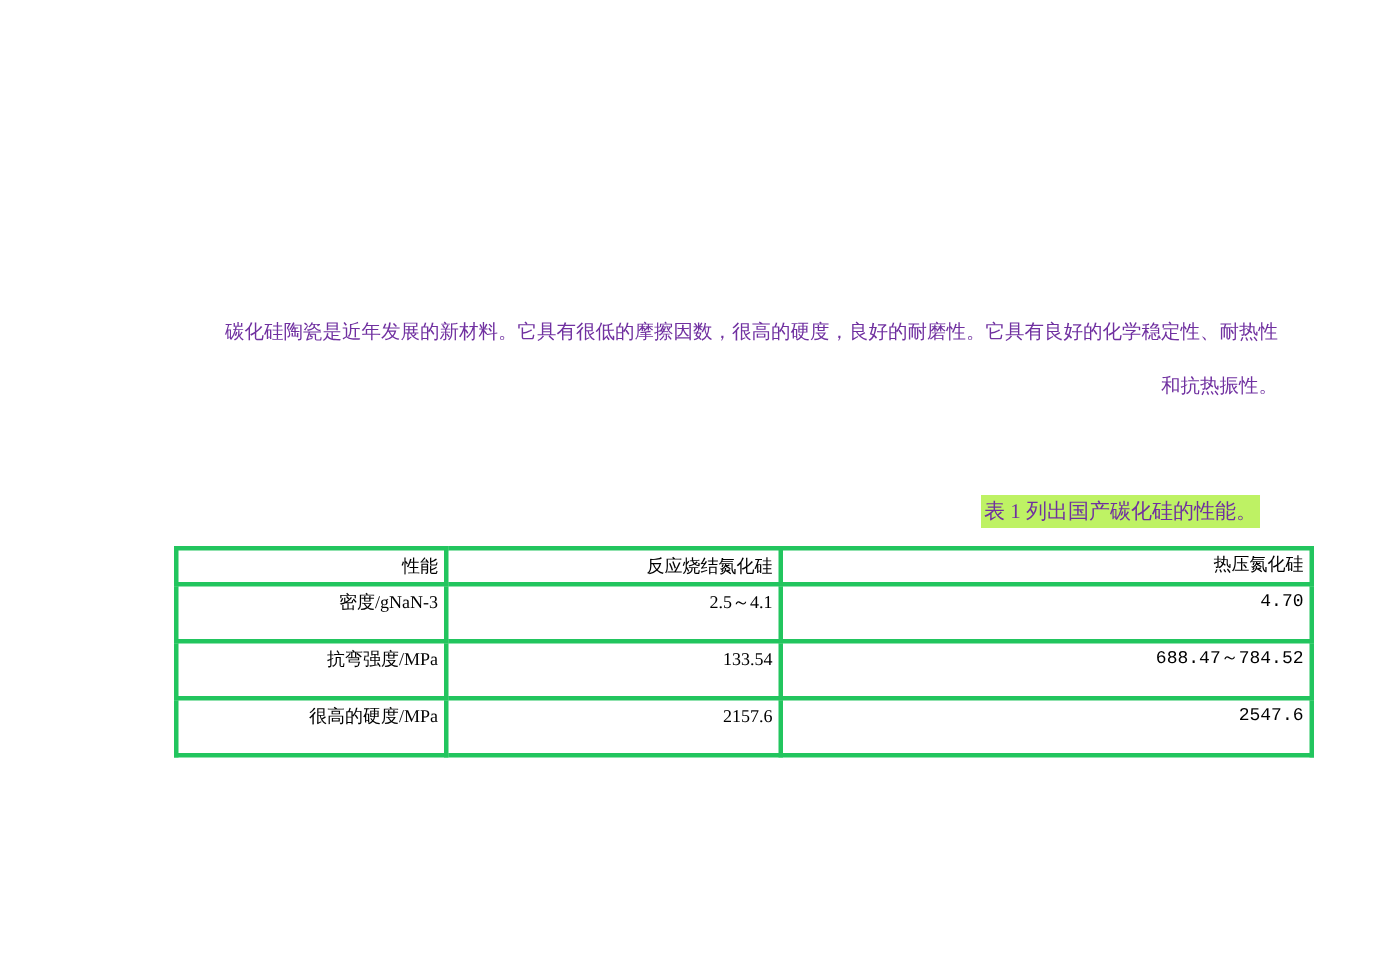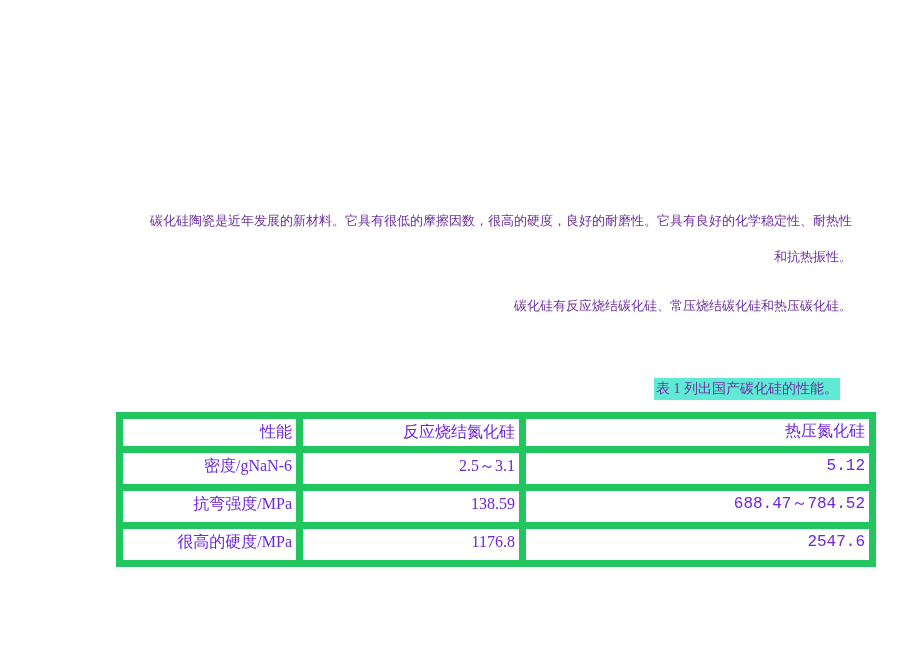--- a/index.html
+++ b/index.html
@@ -21,82 +21,81 @@
     }
     .para {
       color: #7030a0;
       line-height: 2.8;
       margin-bottom: 8px;
     }
     .para.indent {
       text-indent: 2em;
     }
     .caption {
-      background: #5eead4;
+      background: #bef264;
       color: #7030a0;
       display: inline-block;
       padding: 2px 2px;
       margin-top: 42px;
       margin-bottom: 0px;
       font-size: 14px;
     }
     table {
       border-collapse: collapse;
       width: 100%;
       margin-top: 2px;
     }
     td {
-      border: 7px solid #22c55e;
+      border: 3px solid #22c55e;
       padding: 2px 4px 2px 4px;
-      font-size: 16px;
-      color: #6d28d9;
+      font-size: 12px;
+      color: #000000;
       vertical-align: top;
       height: 38px;
       line-height: 1.4;
     }
     tr.head td {
       height: 22px;
       padding-top: 2px;
       padding-bottom: 2px;
     }
     .c1 { width: 180px; }
     .c2 { width: 223px; }
     .c3 { width: auto; font-family: Liberation Mono, monospace; }
   </style>
 </head>
 <body>
 
 <div class="content">
 
   <p class="para indent">碳化硅陶瓷是近年发展的新材料。它具有很低的摩擦因数，很高的硬度，良好的耐磨性。它具有良好的化学稳定性、耐热性和抗热振性。</p>
 
-  <p class="para">碳化硅有反应烧结碳化硅、常压烧结碳化硅和热压碳化硅。</p>
 
   <div>
     <span class="caption">表 1 列出国产碳化硅的性能。</span>
   </div>
 
   <table>
     <tbody>
         <tr class="head">
       <td class="c1">性能</td>
       <td class="c2">反应烧结氮化硅</td>
       <td class="c3">热压氮化硅</td>
     </tr>
     <tr>
-      <td class="c1">密度/gNaN-6</td>
-      <td class="c2">2.5～3.1</td>
-      <td class="c3">5.12</td>
+      <td class="c1">密度/gNaN-3</td>
+      <td class="c2">2.5～4.1</td>
+      <td class="c3">4.70</td>
     </tr>
     <tr>
       <td class="c1">抗弯强度/MPa</td>
-      <td class="c2">138.59</td>
+      <td class="c2">133.54</td>
       <td class="c3">688.47～784.52</td>
     </tr>
     <tr>
       <td class="c1">很高的硬度/MPa</td>
-      <td class="c2">1176.8</td>
+      <td class="c2">2157.6</td>
       <td class="c3">2547.6</td>
     </tr>
   </tbody>
     </table>
 
 </div>
 
 </body></html>

